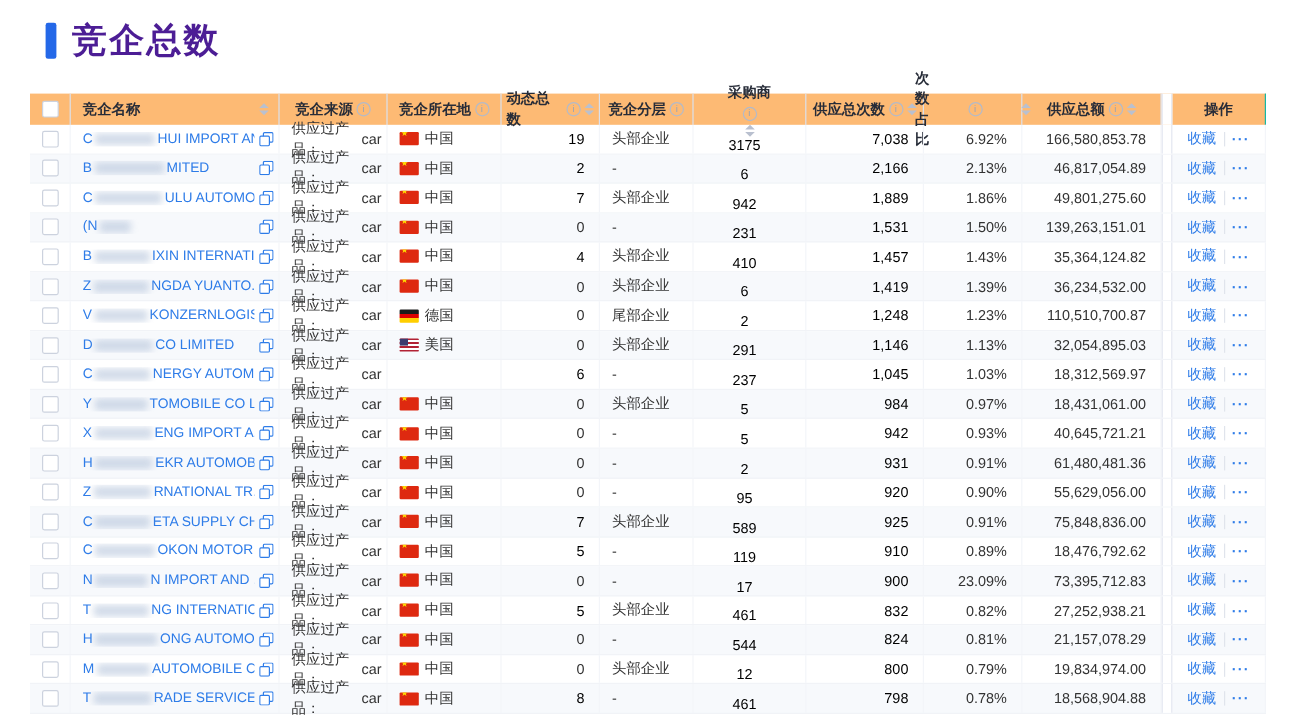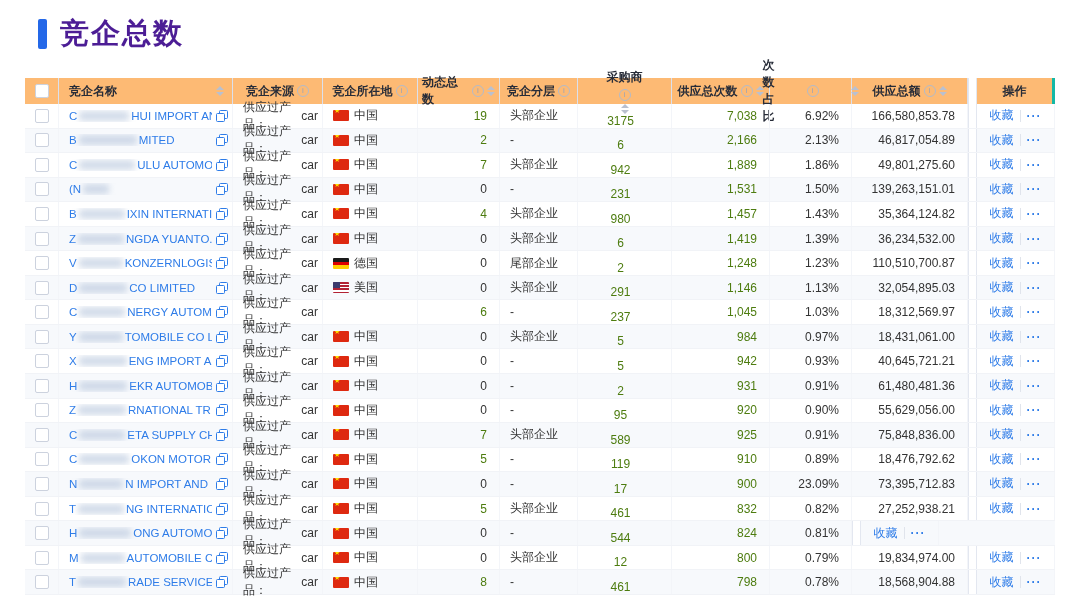--- a/index.html
+++ b/index.html
@@ -11,21 +11,21 @@
   .page-header { position:absolute; left:38px; top:14px; display:flex; align-items:center; gap:13px; }
   .accent-bar { width:9px; height:30px; background:#2468e8; border-radius:2px; }
   .page-title { font-size:29px; font-weight:800; color:#4c1d95; letter-spacing:2px; }
 
   
   .tbl { position:absolute; left:25px; top:78px; width:1030px; font-size:12px; color:#333; }
   .thead { display:flex; height:26px; background:#fdba74; align-items:stretch;
     font-weight:bold; color:#272c38; }
   .th { display:flex; align-items:center; justify-content:center; gap:3px;
     border-right:1px solid #dbe0ec; padding:0 4px; }
-  .th:last-child { border-right:3px solid #14b8a6; }
+  .th:last-child { border-right:1px solid #14b8a6; }
   .th.between { justify-content:space-between; padding-left:10px; padding-right:8px; }
 
   .row { display:flex; height:24.55px; align-items:stretch; border-bottom:1px solid #f1f3f7; }
   .row:nth-child(even) { background:#f7f9fc; }
   .td { display:flex; align-items:center; border-right:1px solid #f3f5f9; padding:0 4px; }
   .td.num { justify-content:flex-end; padding-right:12px; }
   .td.left { justify-content:flex-start; padding-left:10px; }
 
   .w-check { width:34px; justify-content:center; }
   .w-name  { width:174px; }
@@ -56,21 +56,21 @@
 
   
   .name-wrap { display:flex; align-items:center; width:100%; gap:4px; }
   .name-link { display:flex; align-items:center; overflow:hidden; white-space:nowrap;
     color:#2e7ce8; font-size:11.5px; flex:1 1 auto; cursor:pointer; }
   .blurred { display:inline-block; height:10px; background:#aebfd8; border-radius:2px;
     filter:blur(3px); opacity:.55; margin:0 2px; flex-shrink:0; }
   .copy-ic { flex-shrink:0; width:12px; height:12px; }
   .copy-ic rect { fill:#fff; stroke:#2e7ce8; stroke-width:1; }
 
-  .link { color:#4d7c0f; }
+  .link { color:#000000; }
   .dark { color:#333; }
 
   
   .flag { width:16px; height:11px; display:inline-block; border-radius:1px; margin-right:5px;
     position:relative; flex-shrink:0; overflow:hidden; }
   .flag-cn { background:#de2910; }
   .flag-cn::after { content:"★"; position:absolute; left:1px; top:-3px; color:#ffde00; font-size:7px; }
   .flag-de { background:linear-gradient(#1a1a1a 0 33%, #dd0000 33% 66%, #ffce00 66% 100%); }
   .flag-us { background:repeating-linear-gradient(#b22234 0 1.6px, #ffffff 1.6px 3.2px); }
   .flag-us::after { content:""; position:absolute; left:0; top:0; width:7px; height:6px; background:#3c3b6e; }
@@ -387,21 +387,21 @@
       <span class="flag flag-cn"></span>
       <span>中国</span>
     </div>
     <div class="td w-dyn num">
       <span class="link">4</span>
     </div>
     <div class="td w-tier left">
       <span>头部企业</span>
     </div>
     <div class="td w-buy num">
-      <span class="link">980</span>
+      <span class="link">410</span>
     </div>
     <div class="td w-cnt num">
       <span class="link">1,457</span>
     </div>
     <div class="td w-ratio num">
       <span>1.43%</span>
     </div>
     <div class="td w-amt num">
       <span>35,364,124.82</span>
     </div>
@@ -1045,20 +1045,23 @@
     </div>
     <div class="td w-buy num">
       <span class="link">544</span>
     </div>
     <div class="td w-cnt num">
       <span class="link">824</span>
     </div>
     <div class="td w-ratio num">
       <span>0.81%</span>
     </div>
+    <div class="td w-amt num">
+      <span>21,157,078.29</span>
+    </div>
     <div class="td w-gap"></div>
     <div class="td w-act">
       <span class="fav">收藏</span>
       <span class="act-sep"></span>
       <span class="more">···</span>
     </div>
   </div>
         <div class="row">
     <div class="td w-check">
       <span class="cb"></span>

